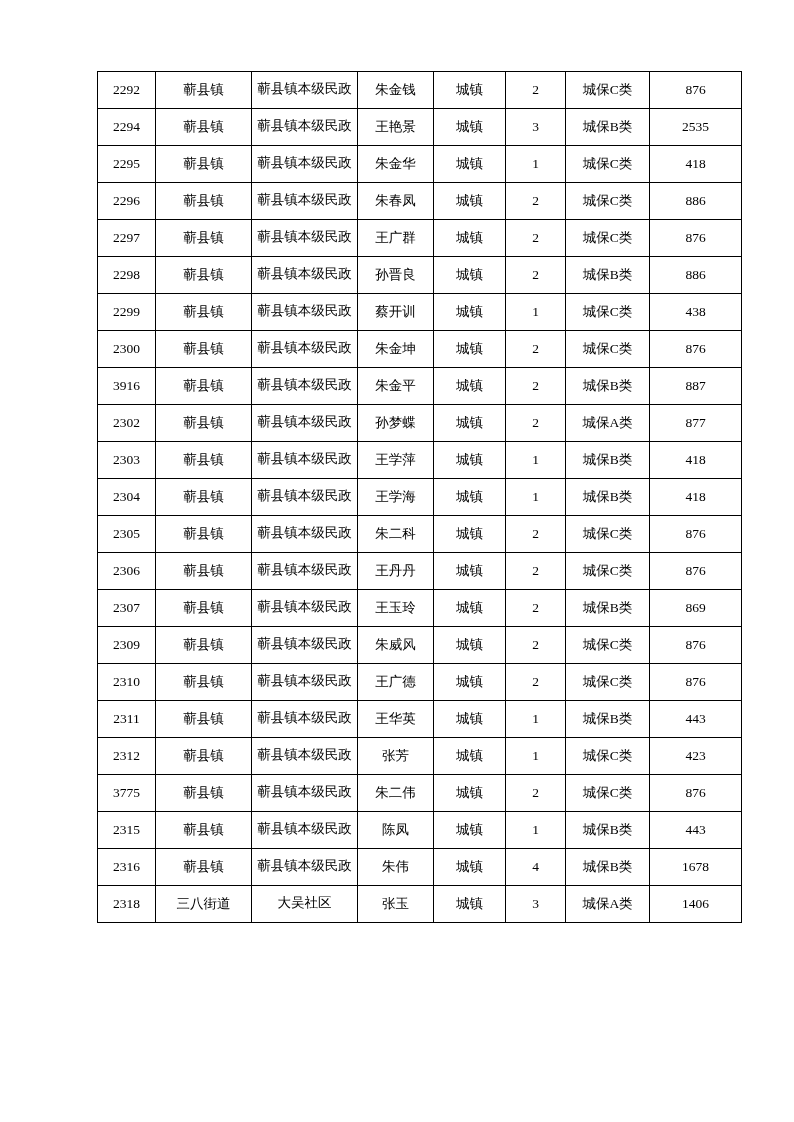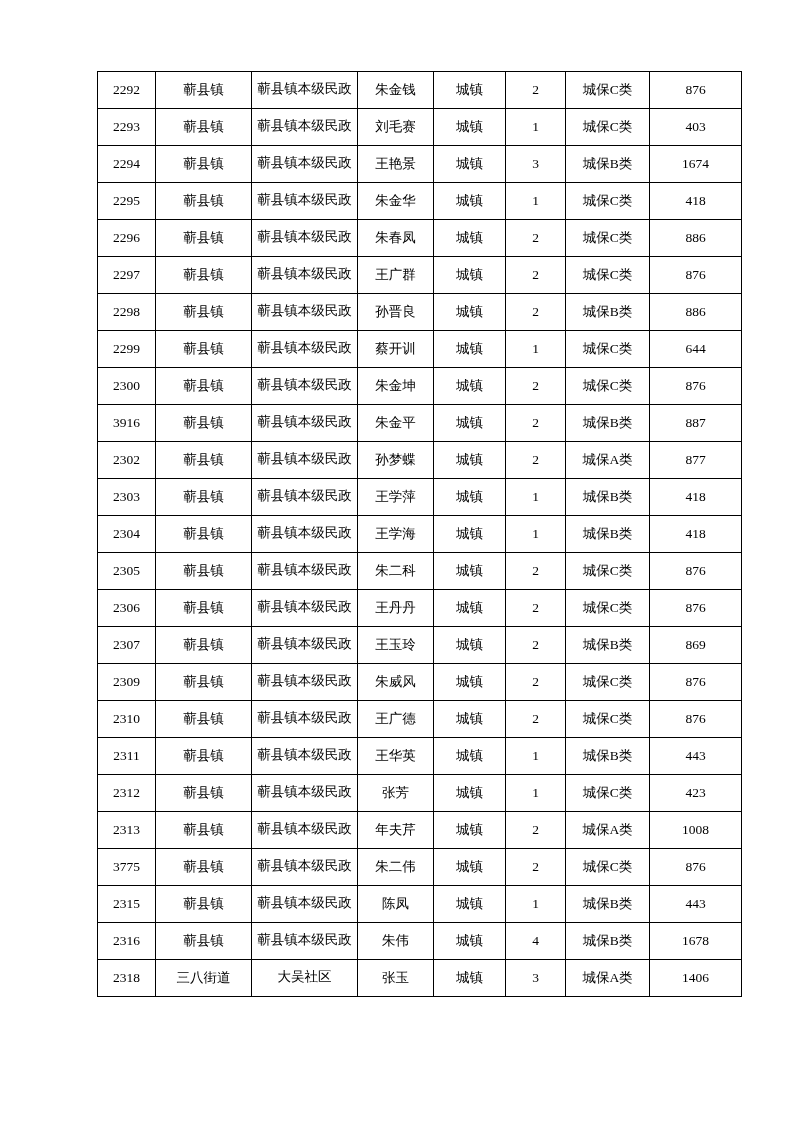--- a/index.html
+++ b/index.html
@@ -79,38 +79,28 @@
           <td class="cell-id">2292</td>
           <td class="cell-town">蕲县镇</td>
           <td class="cell-unit"><span>蕲县镇本级民政</span></td>
           <td class="cell-name">朱金钱</td>
           <td class="cell-type">城镇</td>
           <td class="cell-count">2</td>
           <td class="cell-category">城保C类</td>
           <td class="cell-amount">876</td>
         </tr>
         <tr>
-          <td class="cell-id">2293</td>
-          <td class="cell-town">蕲县镇</td>
-          <td class="cell-unit"><span>蕲县镇本级民政</span></td>
-          <td class="cell-name">刘毛赛</td>
-          <td class="cell-type">城镇</td>
-          <td class="cell-count">1</td>
-          <td class="cell-category">城保C类</td>
-          <td class="cell-amount">403</td>
-        </tr>
-        <tr>
           <td class="cell-id">2294</td>
           <td class="cell-town">蕲县镇</td>
           <td class="cell-unit"><span>蕲县镇本级民政</span></td>
           <td class="cell-name">王艳景</td>
           <td class="cell-type">城镇</td>
           <td class="cell-count">3</td>
           <td class="cell-category">城保B类</td>
-          <td class="cell-amount">1674</td>
+          <td class="cell-amount">2535</td>
         </tr>
         <tr>
           <td class="cell-id">2295</td>
           <td class="cell-town">蕲县镇</td>
           <td class="cell-unit"><span>蕲县镇本级民政</span></td>
           <td class="cell-name">朱金华</td>
           <td class="cell-type">城镇</td>
           <td class="cell-count">1</td>
           <td class="cell-category">城保C类</td>
           <td class="cell-amount">418</td>
@@ -146,21 +136,21 @@
           <td class="cell-amount">886</td>
         </tr>
         <tr>
           <td class="cell-id">2299</td>
           <td class="cell-town">蕲县镇</td>
           <td class="cell-unit"><span>蕲县镇本级民政</span></td>
           <td class="cell-name">蔡开训</td>
           <td class="cell-type">城镇</td>
           <td class="cell-count">1</td>
           <td class="cell-category">城保C类</td>
-          <td class="cell-amount">644</td>
+          <td class="cell-amount">438</td>
         </tr>
         <tr>
           <td class="cell-id">2300</td>
           <td class="cell-town">蕲县镇</td>
           <td class="cell-unit"><span>蕲县镇本级民政</span></td>
           <td class="cell-name">朱金坤</td>
           <td class="cell-type">城镇</td>
           <td class="cell-count">2</td>
           <td class="cell-category">城保C类</td>
           <td class="cell-amount">876</td>
@@ -267,30 +257,20 @@
         </tr>
         <tr>
           <td class="cell-id">2312</td>
           <td class="cell-town">蕲县镇</td>
           <td class="cell-unit"><span>蕲县镇本级民政</span></td>
           <td class="cell-name">张芳</td>
           <td class="cell-type">城镇</td>
           <td class="cell-count">1</td>
           <td class="cell-category">城保C类</td>
           <td class="cell-amount">423</td>
-        </tr>
-        <tr>
-          <td class="cell-id">2313</td>
-          <td class="cell-town">蕲县镇</td>
-          <td class="cell-unit"><span>蕲县镇本级民政</span></td>
-          <td class="cell-name">年夫芹</td>
-          <td class="cell-type">城镇</td>
-          <td class="cell-count">2</td>
-          <td class="cell-category">城保A类</td>
-          <td class="cell-amount">1008</td>
         </tr>
         <tr>
           <td class="cell-id">3775</td>
           <td class="cell-town">蕲县镇</td>
           <td class="cell-unit"><span>蕲县镇本级民政</span></td>
           <td class="cell-name">朱二伟</td>
           <td class="cell-type">城镇</td>
           <td class="cell-count">2</td>
           <td class="cell-category">城保C类</td>
           <td class="cell-amount">876</td>

